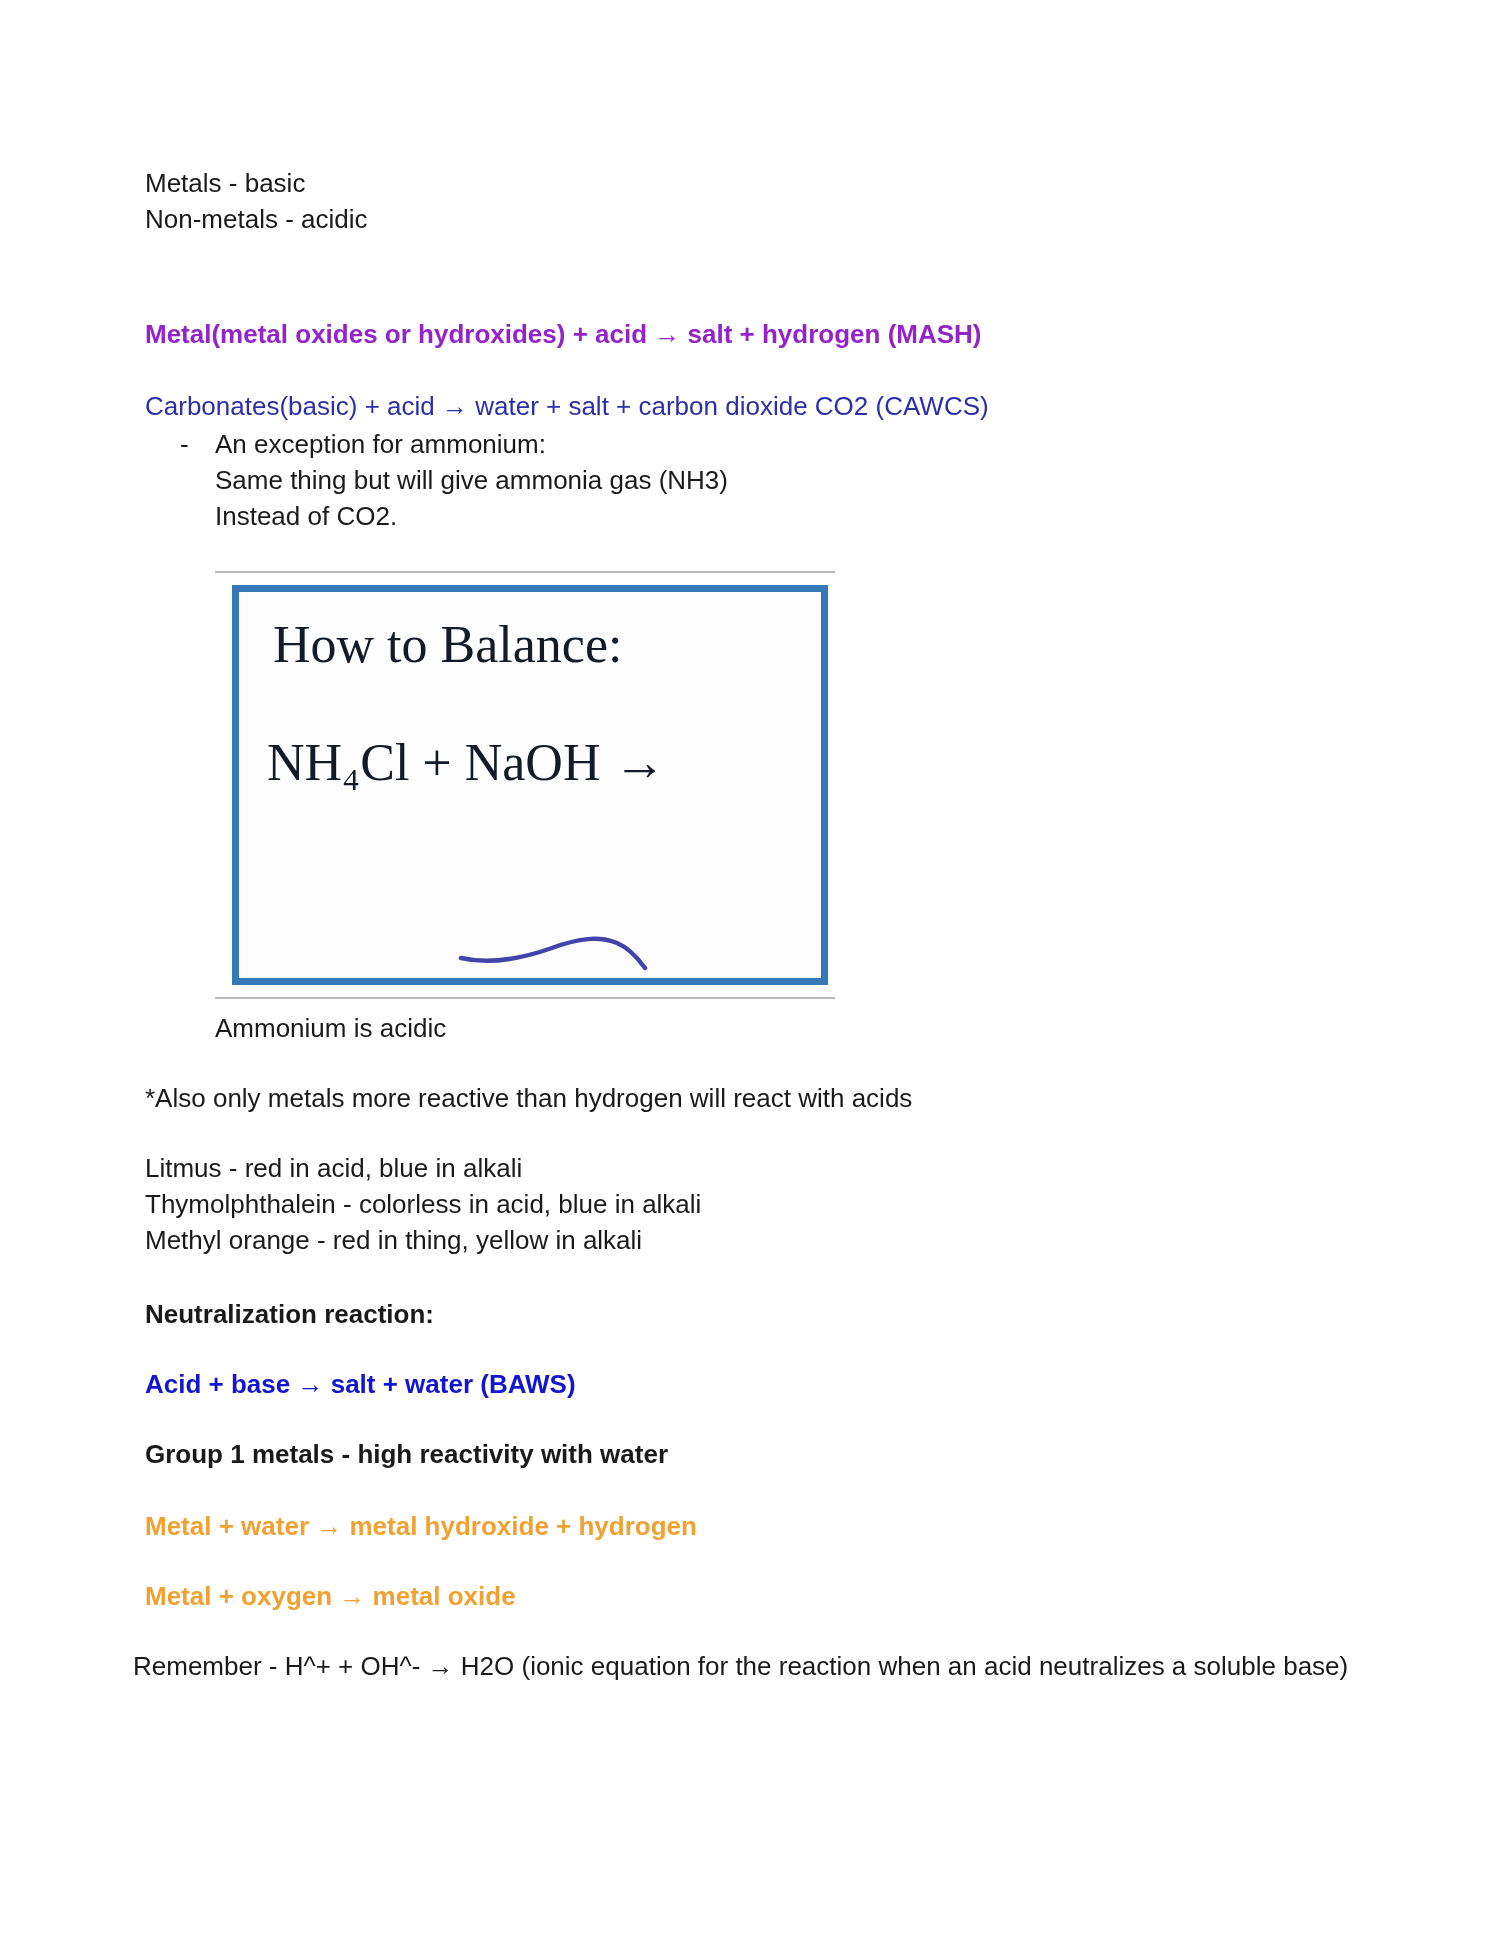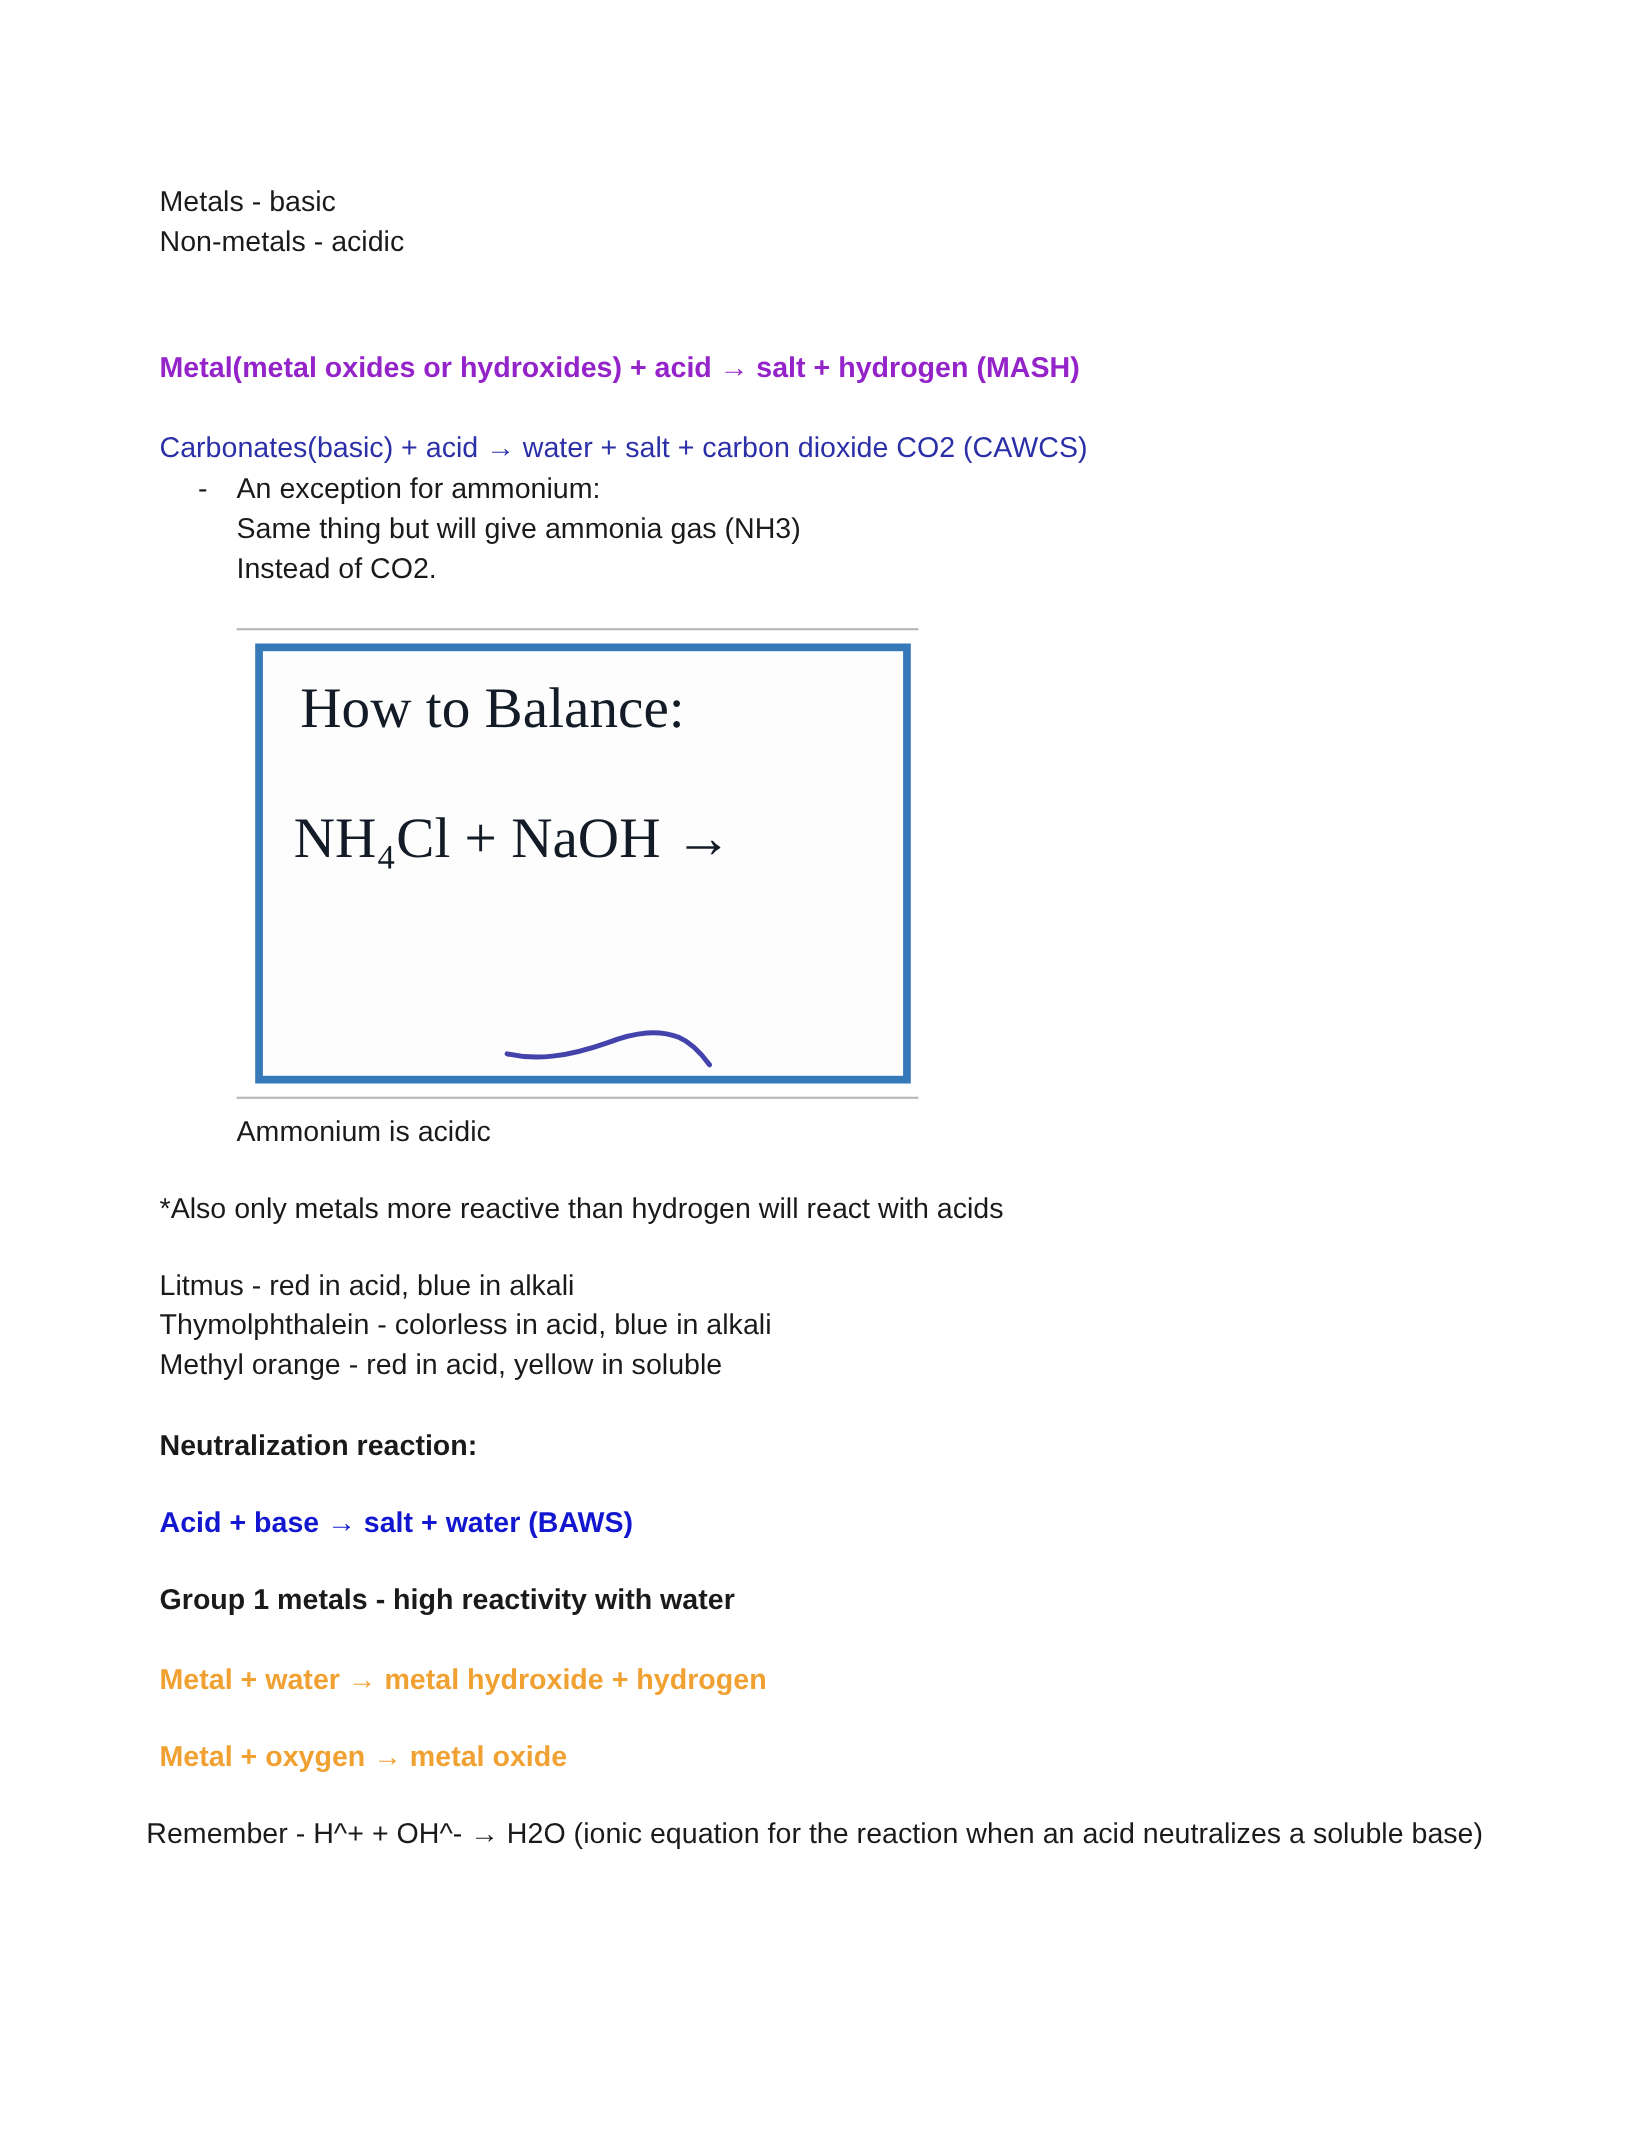--- a/index.html
+++ b/index.html
@@ -65,21 +65,21 @@
   </div>
 
   <div class="divider" style="top:997px;"></div>
 
   <div class="line" style="left:215px;top:1010px;">Ammonium is acidic</div>
 
   <div class="line" style="left:145px;top:1080px;">*Also only metals more reactive than hydrogen will react with acids</div>
 
   <div class="line" style="left:145px;top:1150px;">Litmus - red in acid, blue in alkali</div>
   <div class="line" style="left:145px;top:1186px;">Thymolphthalein - colorless in acid, blue in alkali</div>
-  <div class="line" style="left:145px;top:1222px;">Methyl orange - red in acid, yellow in soluble</div>
+  <div class="line" style="left:145px;top:1222px;">Methyl orange - red in thing, yellow in alkali</div>
 
   <div class="line bold" style="left:145px;top:1296px;">Neutralization reaction:</div>
 
   <div class="line bold blue-bright" style="left:145px;top:1366px;">Acid + base → salt + water (BAWS)</div>
 
   <div class="line bold" style="left:145px;top:1436px;">Group 1 metals - high reactivity with water</div>
 
   <div class="line bold orange" style="left:145px;top:1508px;">Metal + water → metal hydroxide + hydrogen</div>
 
   <div class="line bold orange" style="left:145px;top:1578px;">Metal + oxygen → metal oxide</div>

